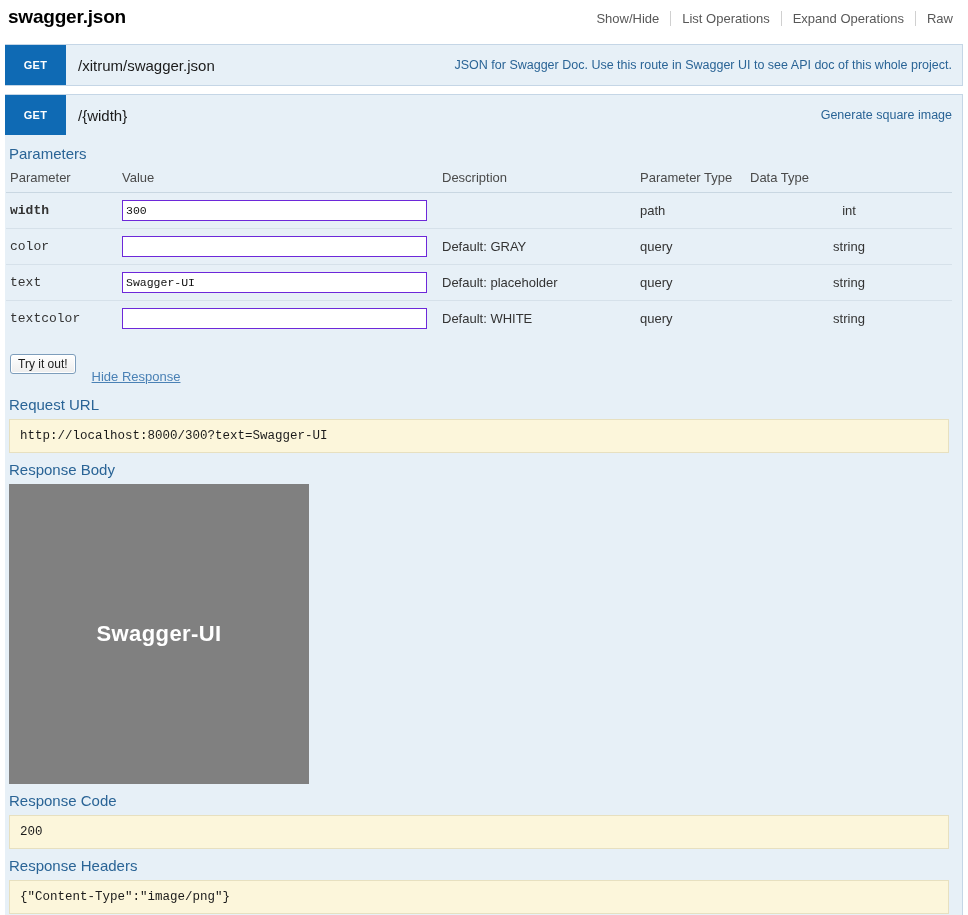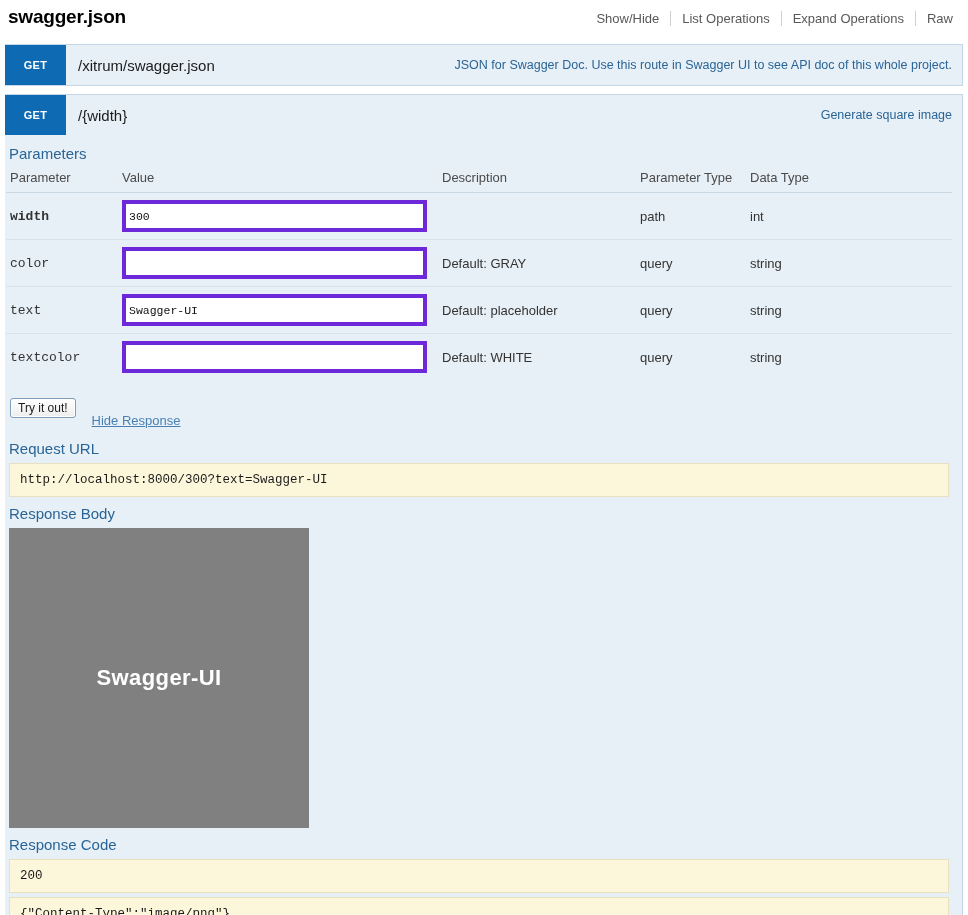--- a/index.html
+++ b/index.html
@@ -135,32 +135,32 @@
     font-family: "Liberation Mono", monospace;
     font-size: 13.5px;
     color: #000000;
     width: 112px;
     padding-left: 8px;
   }
   td.pname.required { font-weight: bold; }
   td.pvalue { width: 320px; }
   td.pdesc { width: 198px; padding-left: 5px; }
   td.ptype { width: 110px; padding-left: 2px; }
-  td.pdtype { padding-left: 3px; }
+  td.pdtype { padding-left: 3px; text-align: center; }
 
   th.c-param { width: 112px; padding-left: 8px; }
   th.c-value { width: 320px; }
   th.c-desc  { width: 198px; padding-left: 5px; }
   th.c-ptype { width: 110px; padding-left: 2px; }
   th.c-dtype { padding-left: 3px; }
 
   input.param-input {
     width: 305px;
-    height: 32px;
-    border: 4px solid #6d28d9;
+    height: 21px;
+    border: 1px solid #6d28d9;
     background: #ffffff;
     font-family: "Liberation Mono", monospace;
     font-size: 11.5px;
     color: #111111;
     padding: 1px 3px;
     outline: none;
   }
 
   
   .submit-row {
@@ -314,15 +314,16 @@
   <div class="section-title">Response Body</div>
   <div class="response-image-wrap">
     <div class="gen-image" id="gen-image" style="background: rgb(128, 128, 128); width: 300px; height: 300px;">
       <span class="gen-image-label" id="gen-image-label" style="color: rgb(255, 255, 255);">Swagger-UI</span>
     </div>
   </div>
 
   <div class="section-title">Response Code</div>
   <div class="code-block">200</div>
 
+  <div class="section-title">Response Headers</div>
   <div class="code-block">{"Content-Type":"image/png"}</div>
 
 </div>
 
 </body></html>

